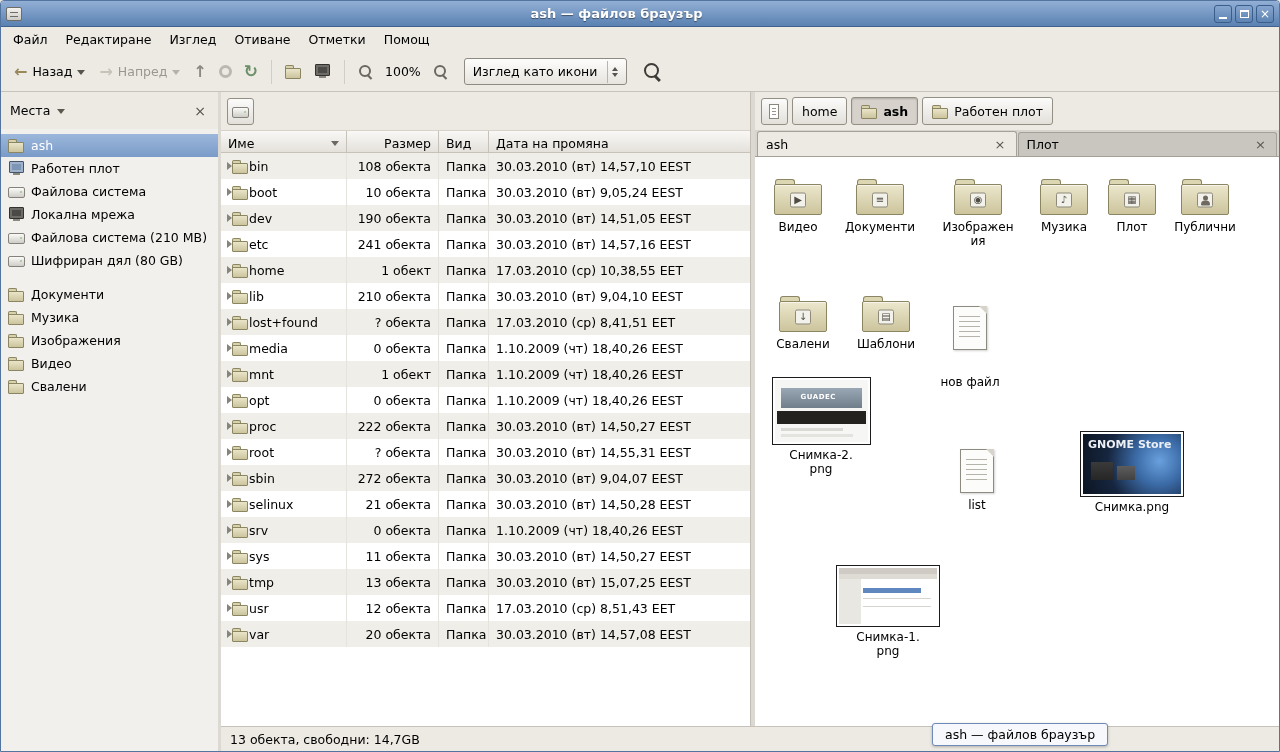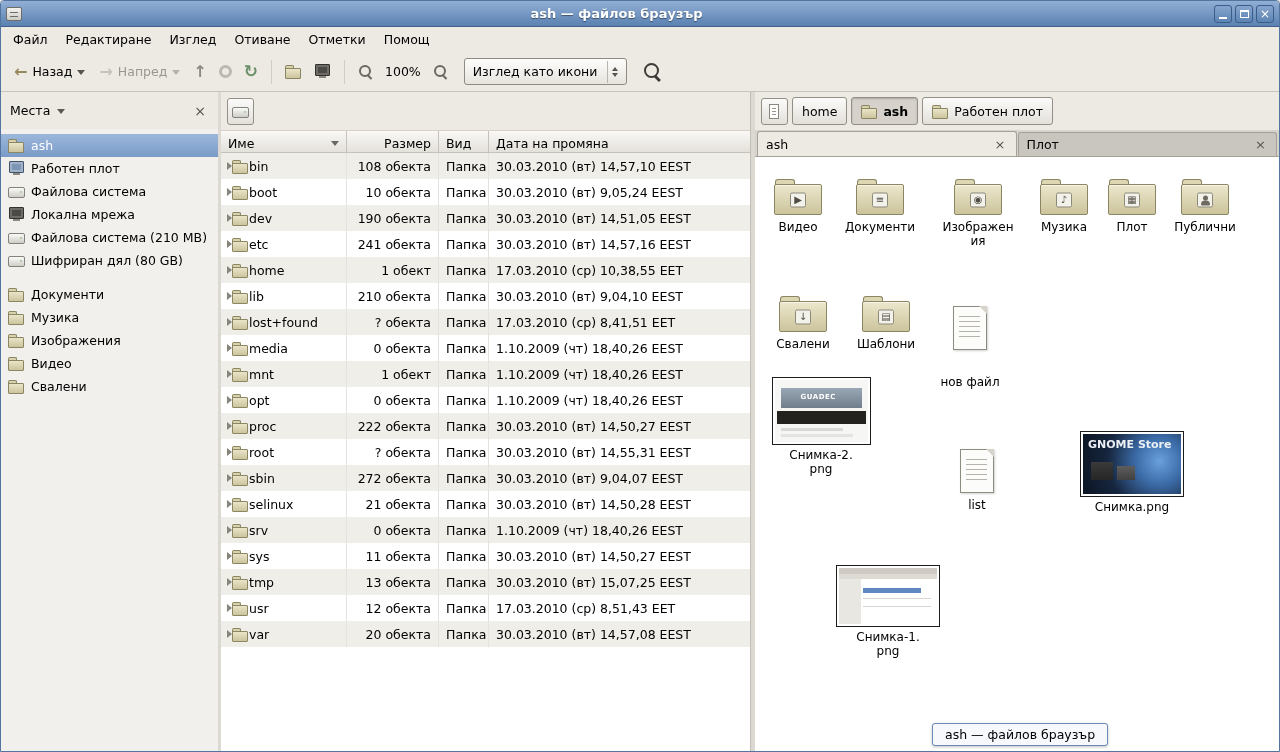--- a/index.html
+++ b/index.html
@@ -623,16 +623,19 @@
               </div>
               <div class="ivlabel">
                 <div>Снимка-1.</div>
                 <div>png</div>
               </div>
             </div>
           </div>
       </div>
     </div>
 
+    <div class="statusbar">
+      <span>13 обекта, свободни: 14,7GB</span>
+    </div>
   </div>
 </div>
 
 <div class="tooltip">ash — файлов браузър</div>
 
 </body></html>

